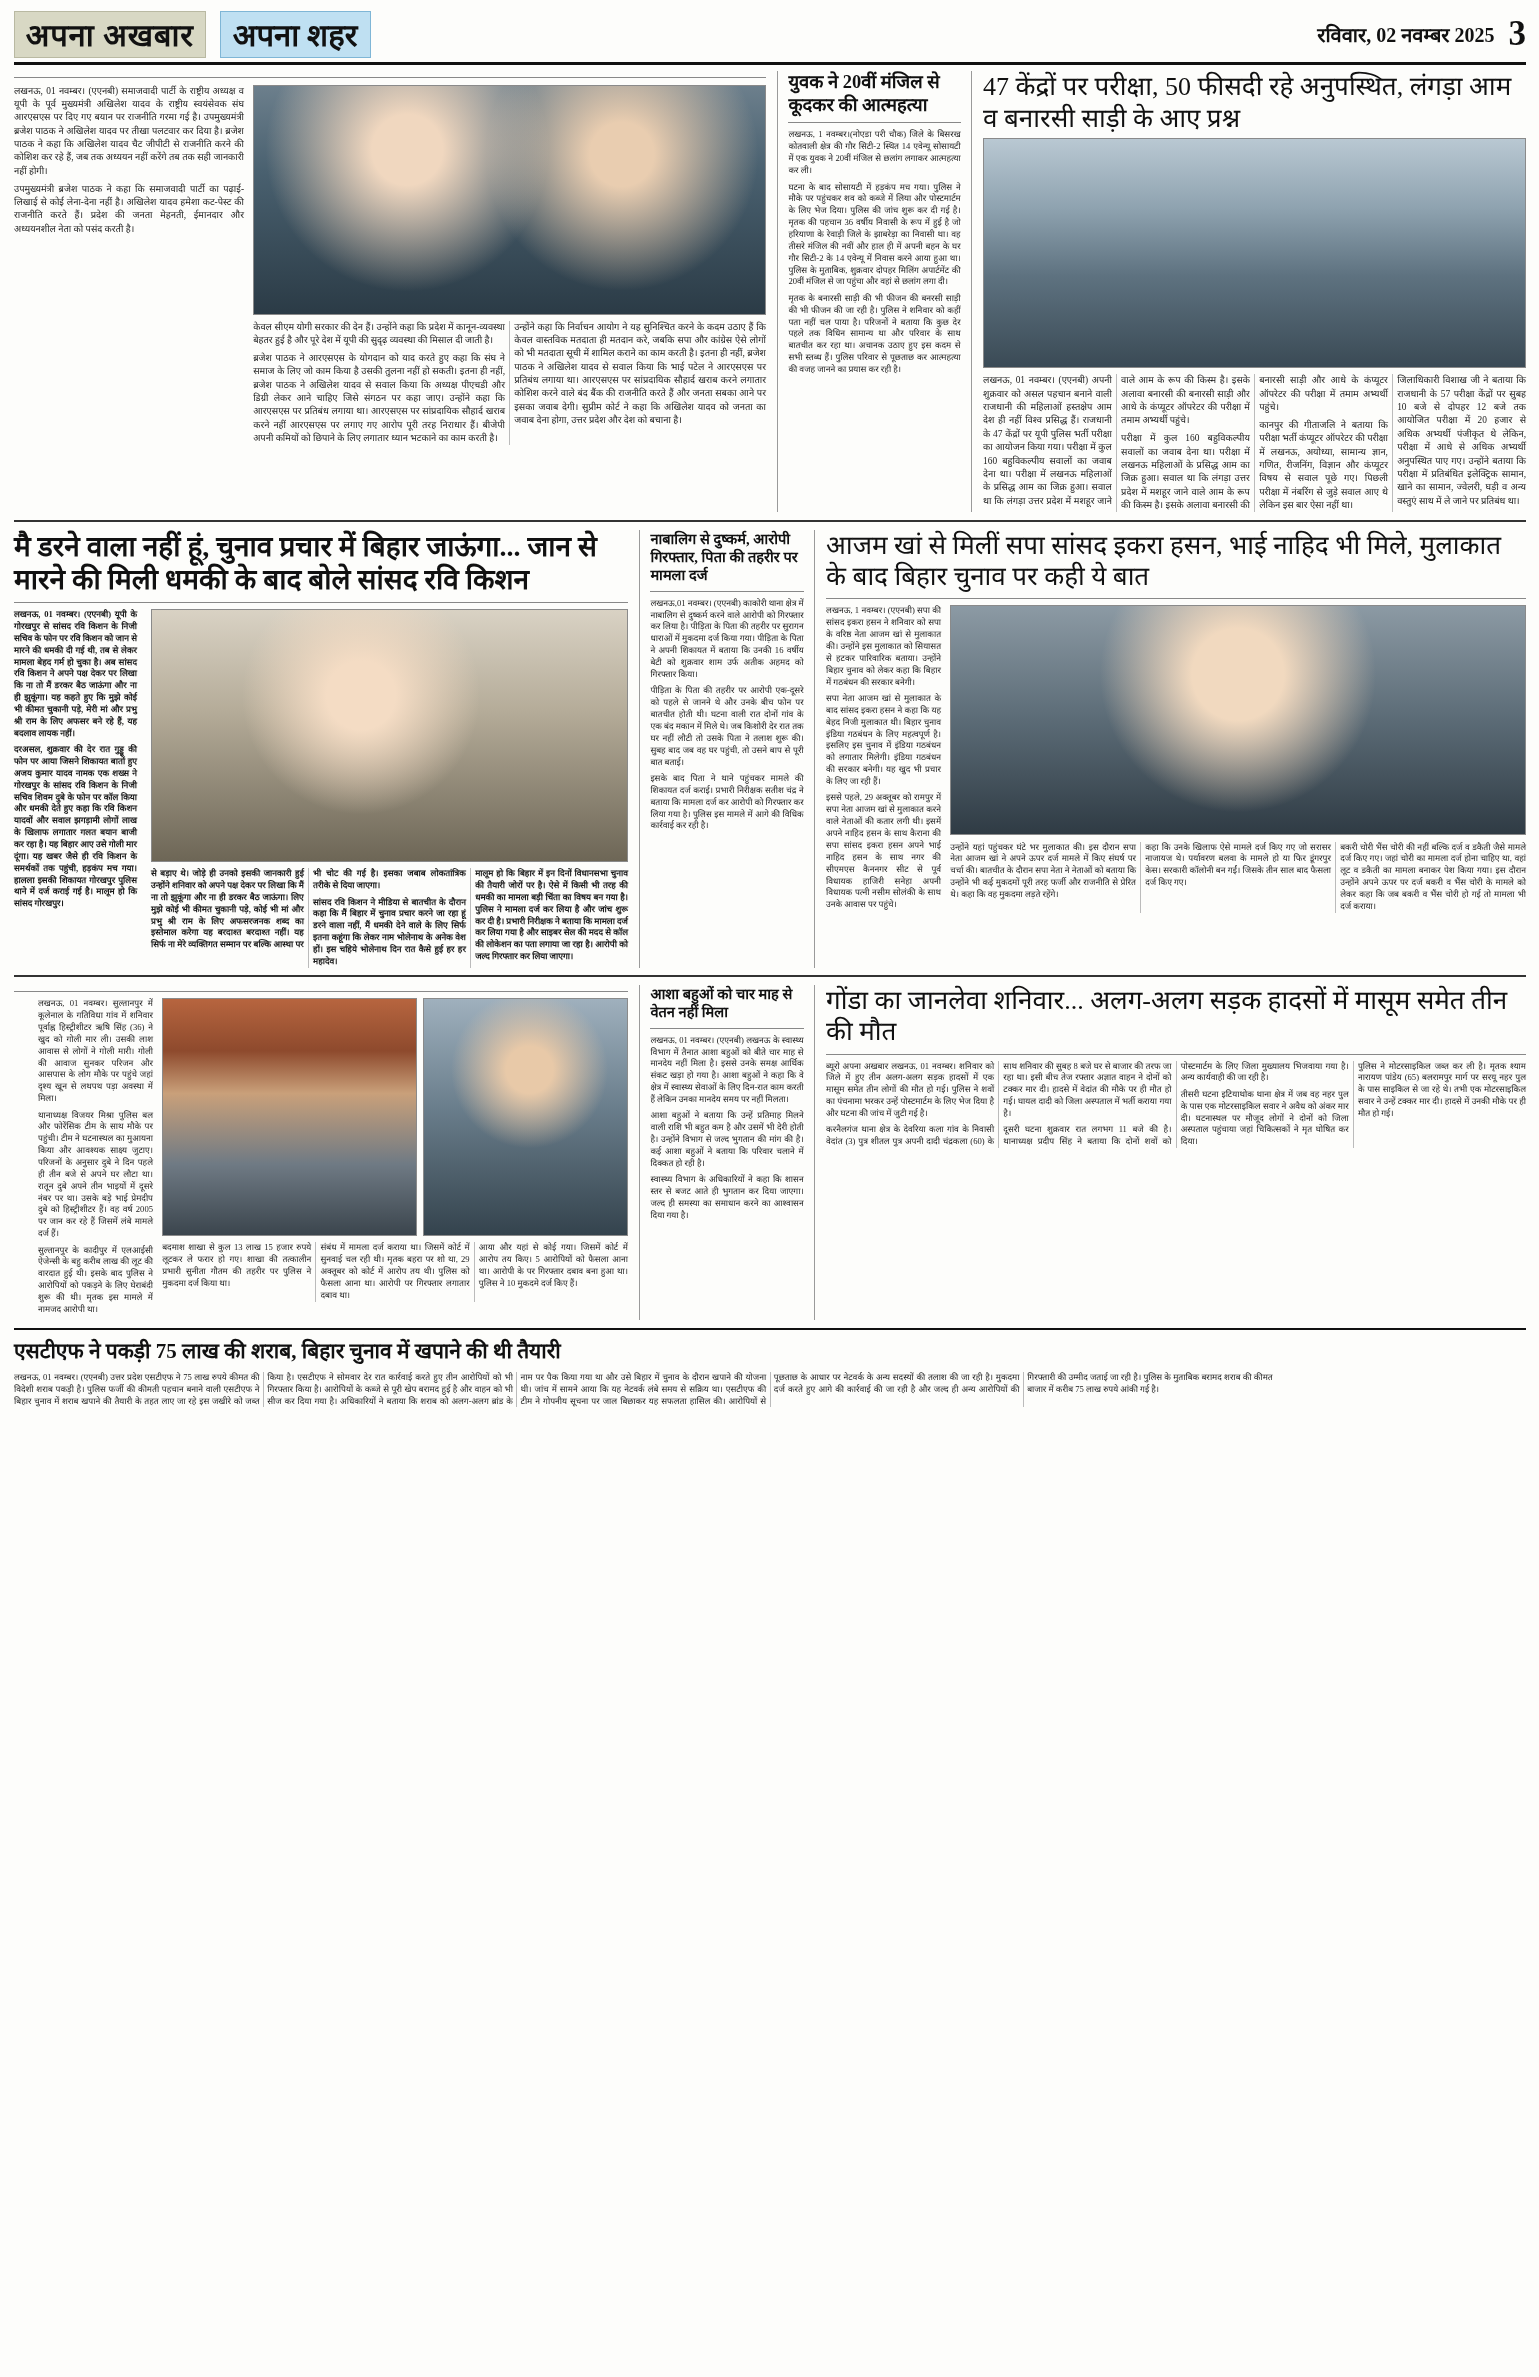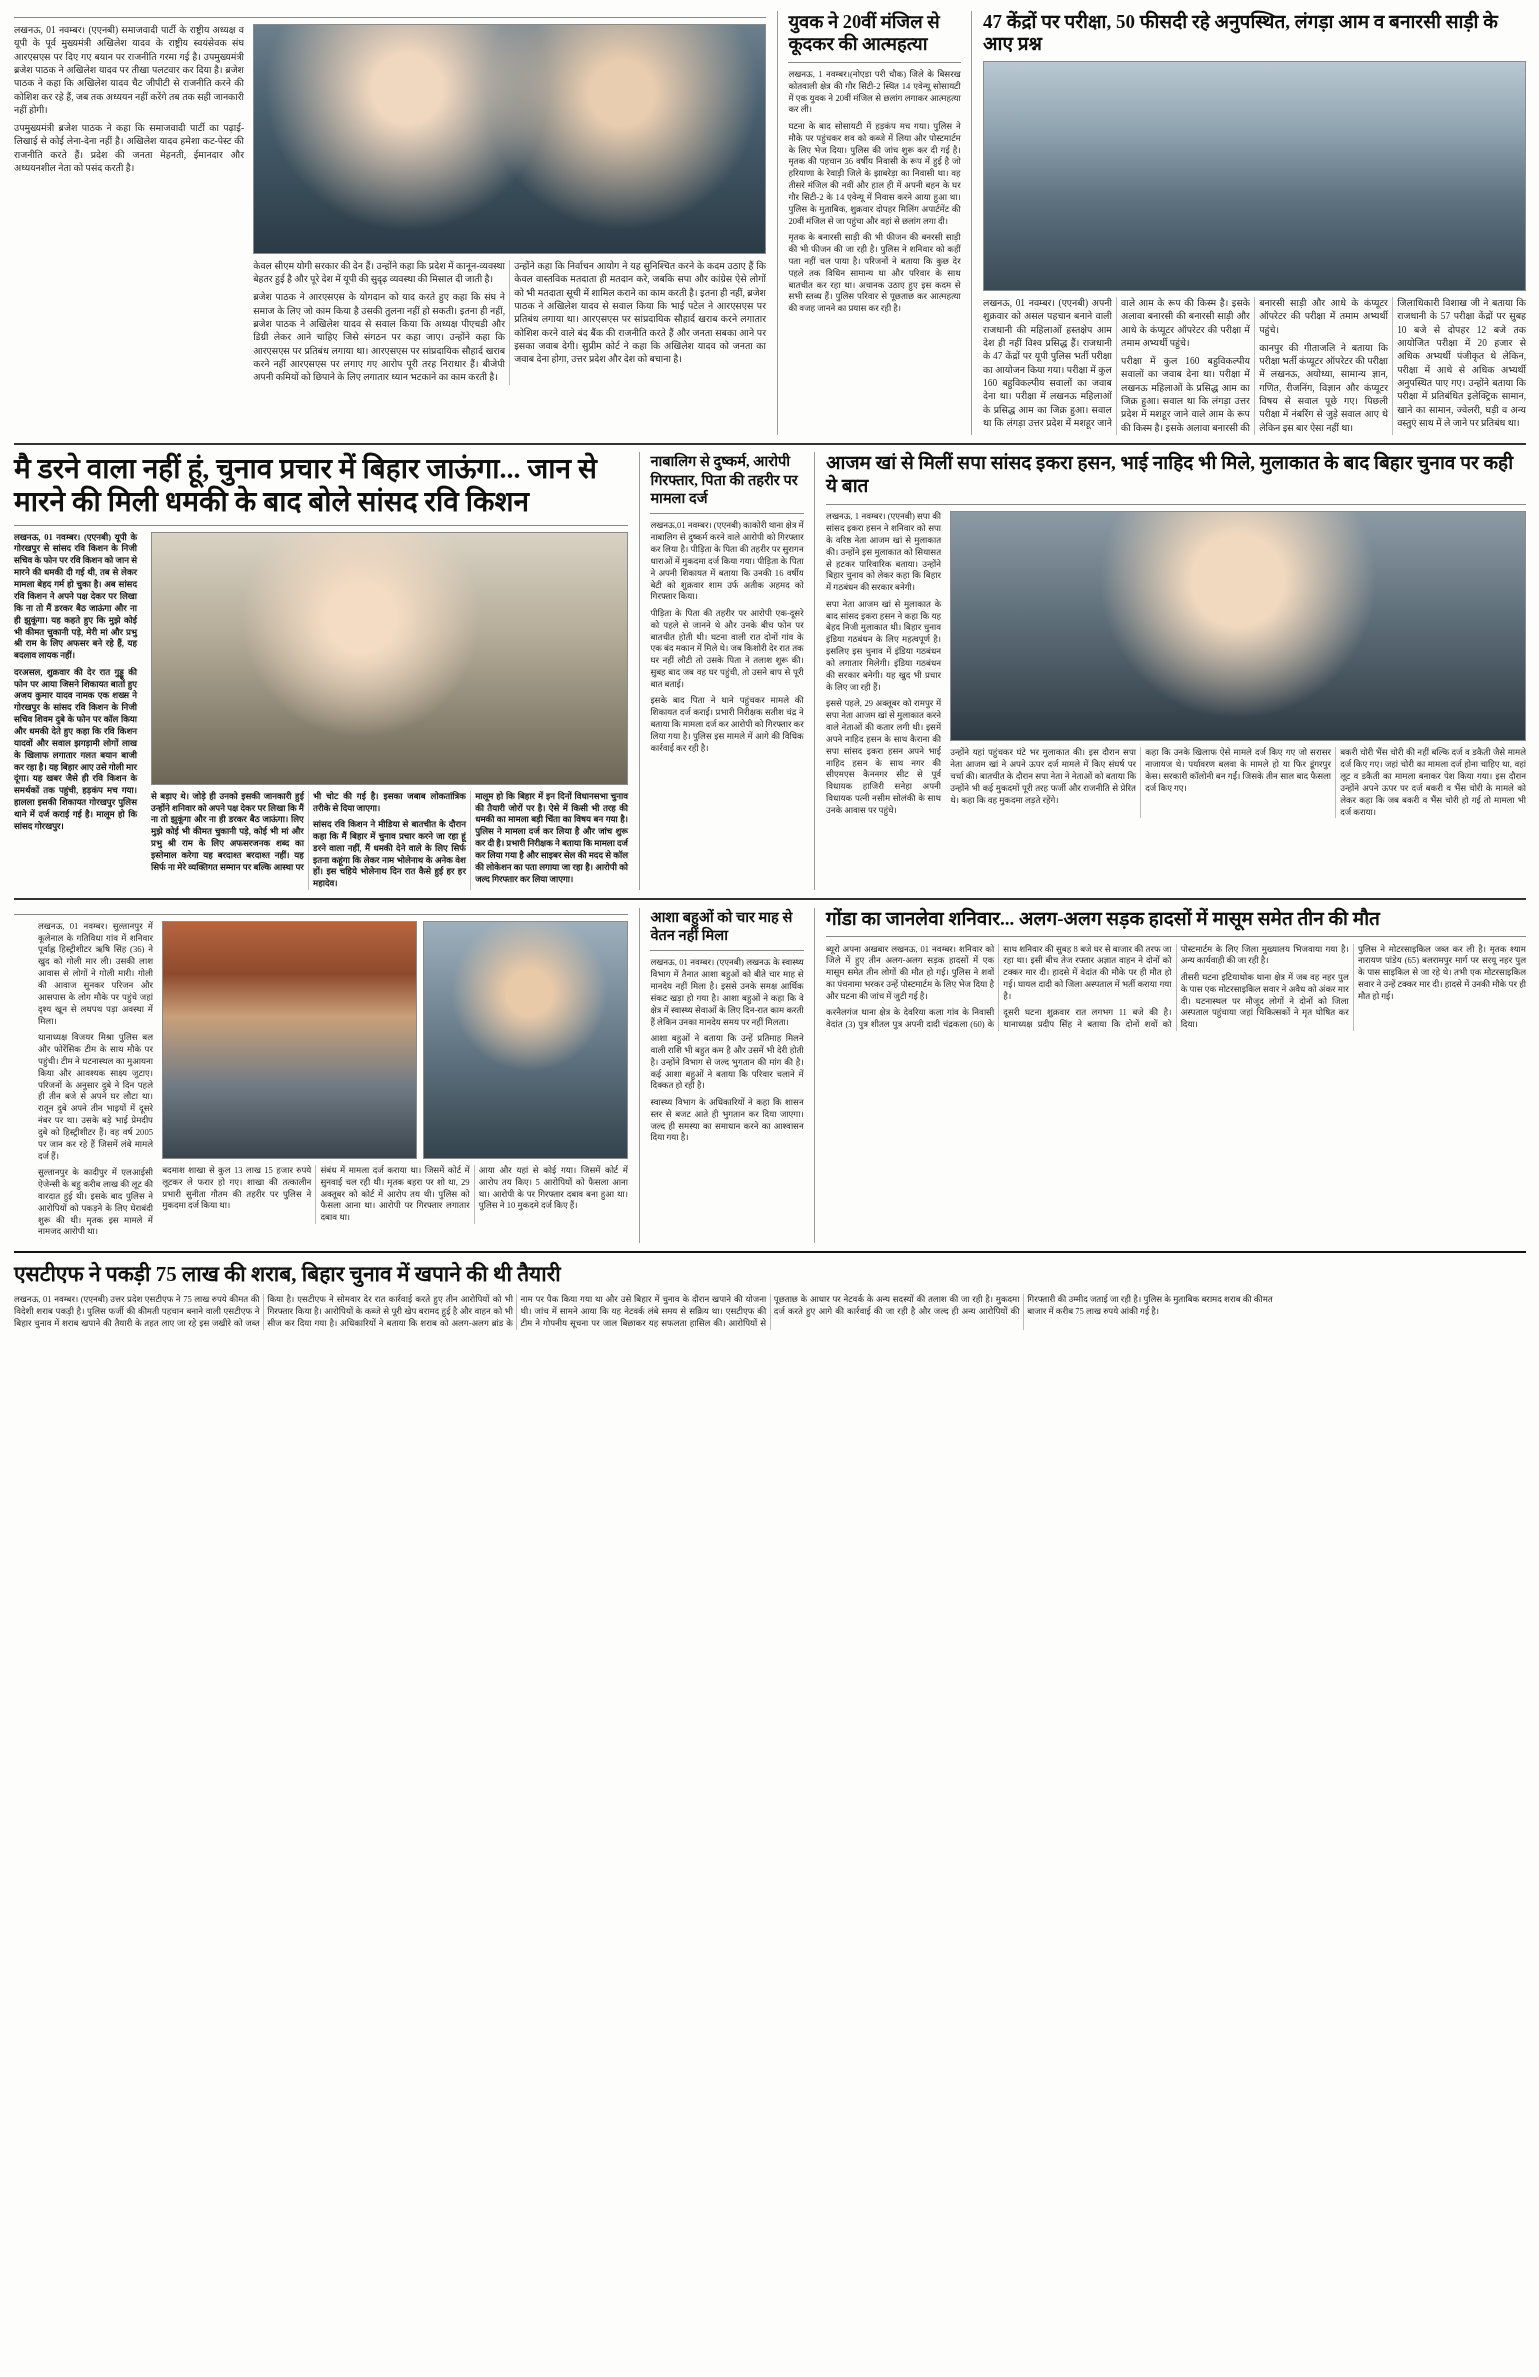--- a/index.html
+++ b/index.html
@@ -64,23 +64,23 @@
 
   h1.head-xl {
     font-family:"Liberation Serif", serif;
     font-size:28px;
     line-height:1.18;
     font-weight:bold;
     margin:0 0 6.1px 0;
   }
   h2.head-l {
     font-family:"Liberation Serif", serif;
-    font-size:19px;
+    font-size:26px;
     line-height:1.2;
-    font-weight:bold;
+    font-weight:normal;
     margin:0 0 4.6px 0;
   }
   h3.head-m {
     font-family:"Liberation Serif", serif;
     font-size:18.4px;
     line-height:1.22;
     font-weight:bold;
     margin:0 0 4.6px 0;
   }
   h4.head-s {
@@ -139,20 +139,30 @@
     font-size:21px; font-weight:bold; margin:0 0 4.6px 0;
   }
   .hr-black { border-top:2.3px solid #111; margin:7.7px 0 6.1px 0; }
   .hr-grey { border-top:0.8px solid #888; margin:6.1px 0; }
 </style>
 </head>
 <body>
 
 <div class="page">
 
+  <div class="masthead">
+    <div class="mast-left">
+      <div class="mast-logo">अपना अखबार</div>
+      <div class="mast-sub">अपना शहर</div>
+    </div>
+    <div class="mast-right">
+      <div class="mast-date">रविवार, 02 नवम्बर 2025</div>
+      <div class="mast-pageno">3</div>
+    </div>
+  </div>
 
   <div class="band">
     <div class="row">
 
       <div style="width:752px;">
         <div class="hr-grey"></div>
         <div style="display:flex; gap:9.2px;">
           <div style="width:230px;" class="body-text">
             <p>लखनऊ, 01 नवम्बर। (एएनबी) समाजवादी पार्टी के राष्ट्रीय अध्यक्ष व यूपी के पूर्व मुख्यमंत्री अखिलेश यादव के राष्ट्रीय स्वयंसेवक संघ आरएसएस पर दिए गए बयान पर राजनीति गरमा गई है। उपमुख्यमंत्री ब्रजेश पाठक ने अखिलेश यादव पर तीखा पलटवार कर दिया है। ब्रजेश पाठक ने कहा कि अखिलेश यादव चैट जीपीटी से राजनीति करने की कोशिश कर रहे हैं, जब तक अध्ययन नहीं करेंगे तब तक सही जानकारी नहीं होगी।</p>
             <p>उपमुख्यमंत्री ब्रजेश पाठक ने कहा कि समाजवादी पार्टी का पढ़ाई-लिखाई से कोई लेना-देना नहीं है। अखिलेश यादव हमेशा कट-पेस्ट की राजनीति करते हैं। प्रदेश की जनता मेहनती, ईमानदार और अध्ययनशील नेता को पसंद करती है।</p>

